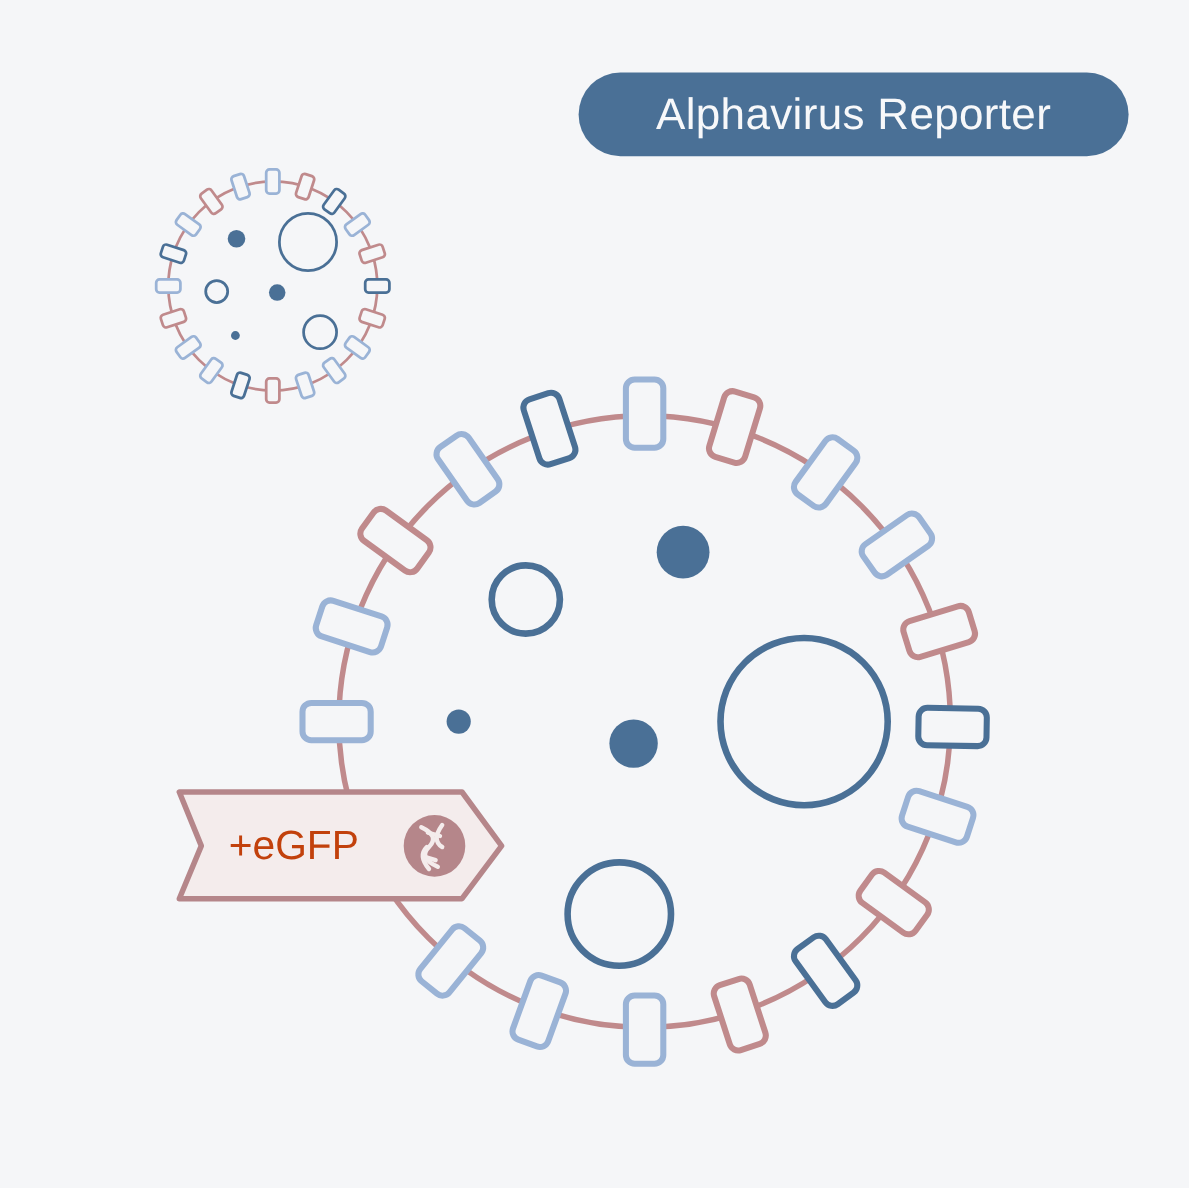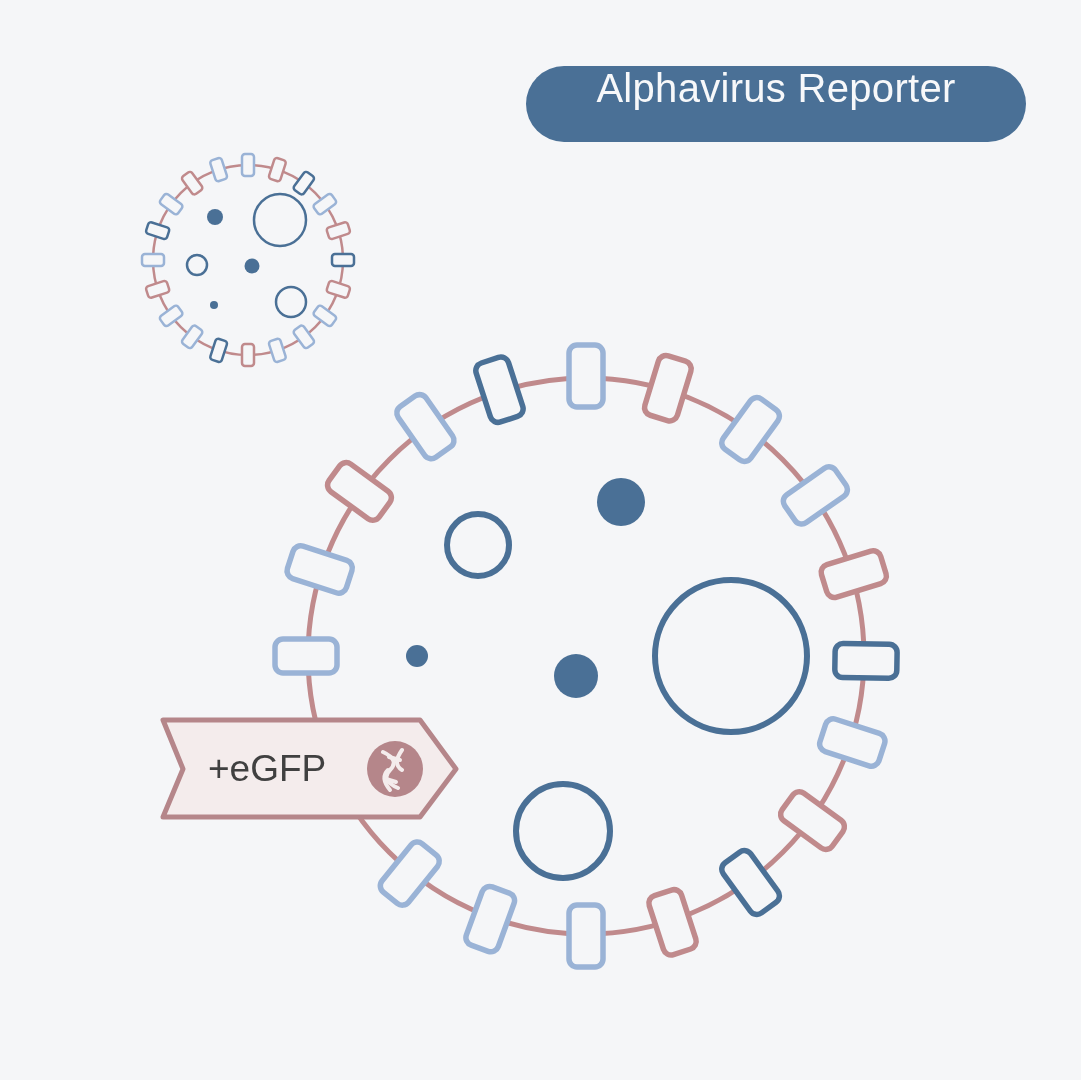--- a/index.html
+++ b/index.html
@@ -1,19 +1,19 @@
 <!DOCTYPE html>
 <html><head>
 <meta charset="utf-8">
 <style>
   html,body{margin:0;padding:0;}
   body{width:1081px;height:1080px;background:#f5f6f8;position:relative;overflow:hidden;font-family:"Liberation Sans",sans-serif;}
-  .title{position:absolute;left:526px;top:66px;width:500px;height:76px;border-radius:38px;background:#4a7096;color:#f7f8fa;display:flex;justify-content:center;font-size:40px;font-weight:500;letter-spacing:0.3px;}
+  .title{position:absolute;left:526px;top:66px;width:500px;height:76px;border-radius:38px;background:#4a7096;color:#f7f8fa;display:flex;align-items:center;justify-content:center;font-size:40px;font-weight:500;letter-spacing:0.3px;}
   svg.canvas{position:absolute;left:0;top:0;}
-  .tag-text{position:absolute;left:208px;top:748px;font-size:37px;color:#404040;font-weight:500;}
+  .tag-text{position:absolute;left:208px;top:748px;font-size:37px;color:#c2410c;font-weight:500;}
 </style>
 </head>
 <body>
 
 <div class="title">
     <span>Alphavirus Reporter</span>
   </div>
 
 <svg class="canvas" width="1081" height="1080" viewBox="0 0 1081 1080">
 

